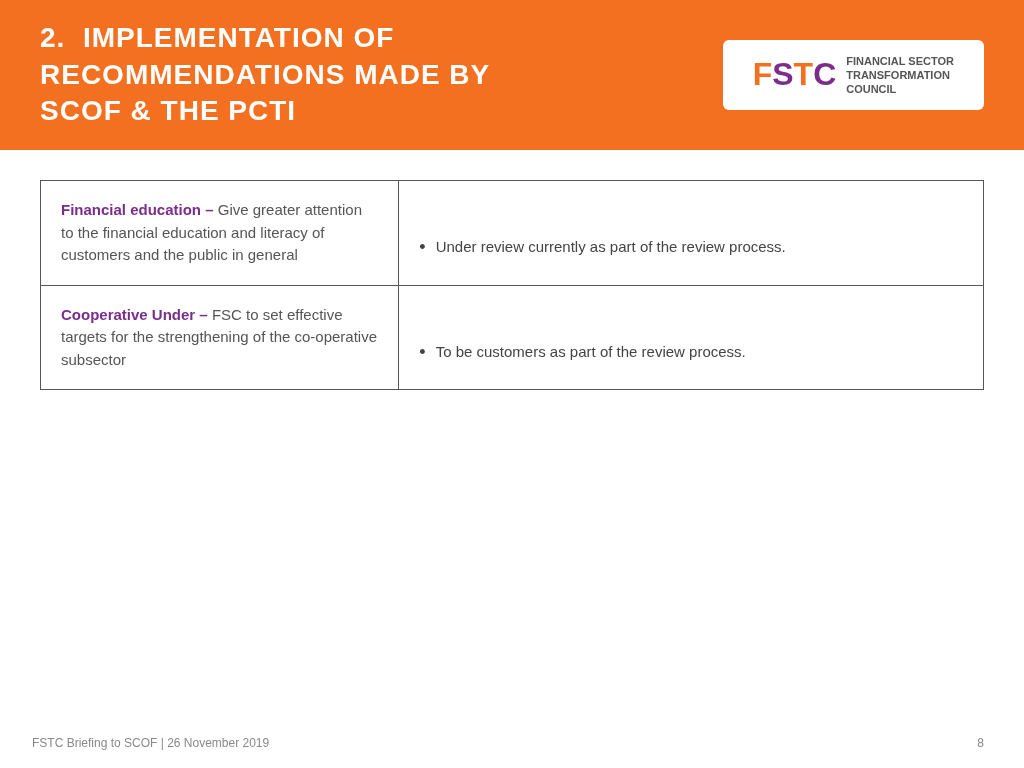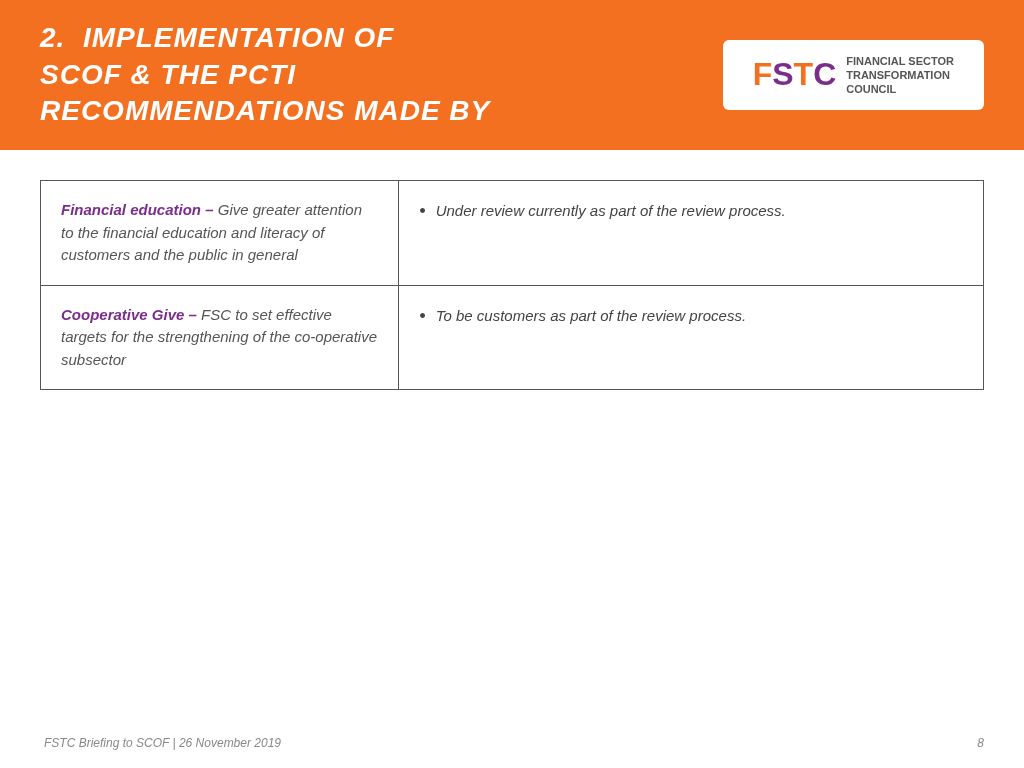--- a/index.html
+++ b/index.html
@@ -24,21 +24,20 @@
       padding: 0 40px;
     }
 
     .header-title {
       color: #ffffff;
       font-size: 28px;
       font-weight: 900;
       text-transform: uppercase;
       letter-spacing: 1px;
       line-height: 1.3;
-      font-style: italic;
     }
 
     .header-title .number {
       font-size: 28px;
       font-weight: 900;
     }
 
     .logo-box {
       background: #ffffff;
       border-radius: 6px;
@@ -79,21 +78,20 @@
       border-collapse: collapse;
       border: 1.5px solid #555;
     }
 
     .table td {
       border: 1.5px solid #555;
       vertical-align: top;
       padding: 18px 20px;
       font-size: 15px;
       color: #333;
-      font-style: italic;
     }
 
     .table .col-left {
       width: 38%;
     }
 
     .table .col-right {
       width: 62%;
     }
 
@@ -105,20 +103,21 @@
 
     .cell-body {
       color: #555;
       font-size: 15px;
       line-height: 1.5;
     }
 
     .bullet-list {
       list-style: none;
       padding: 0;
+      margin-top: 36px;
     }
 
     .bullet-list li {
       display: flex;
       align-items: flex-start;
       gap: 10px;
       font-size: 15px;
       color: #444;
       line-height: 1.6;
       text-align: justify;
@@ -128,28 +127,27 @@
       content: "•";
       font-size: 18px;
       line-height: 1.4;
       flex-shrink: 0;
     }
 
     
     .footer {
       position: absolute;
       bottom: 18px;
-      left: 44px;
+      left: 32px;
       right: 40px;
       display: flex;
       justify-content: space-between;
       align-items: flex-end;
       font-size: 12px;
       color: #888;
-      font-style: italic;
     }
 
     .footer-left {
       font-size: 12px;
       color: #888;
     }
 
     .footer-right {
       font-size: 12px;
       color: #888;
@@ -157,22 +155,22 @@
   </style>
 </head>
 <body>
 
 <header class="header">
   <div class="header-title">
     <div>
       <span class="number">2.</span>
       &nbsp;<span>IMPLEMENTATION OF</span>
     </div>
+    <div>RECOMMENDATIONS MADE BY</div>
     <div>SCOF &amp; THE PCTI</div>
-    <div>RECOMMENDATIONS MADE BY</div>
   </div>
 
   <div class="logo-box">
     <div class="logo-fstc">
       <span class="logo-f">F</span><span class="logo-s">S</span><span class="logo-t">T</span><span class="logo-c">C</span>
     </div>
     <div class="logo-text">
       <div>FINANCIAL SECTOR</div>
       <div>TRANSFORMATION</div>
       <div>COUNCIL</div>
@@ -193,21 +191,21 @@
           <ul class="bullet-list">
             <li>
               <span>Under review currently as part of the review process.</span>
             </li>
           </ul>
         </td>
       </tr>
 
       <tr>
         <td class="col-left">
-          <span class="cell-title">Cooperative Give –</span>
+          <span class="cell-title">Cooperative Under –</span>
           <span class="cell-body"> FSC to set effective targets for the strengthening of the co-operative subsector</span>
         </td>
         <td class="col-right">
           <ul class="bullet-list">
             <li>
               <span>To be customers as part of the review process.</span>
             </li>
           </ul>
         </td>
       </tr>

